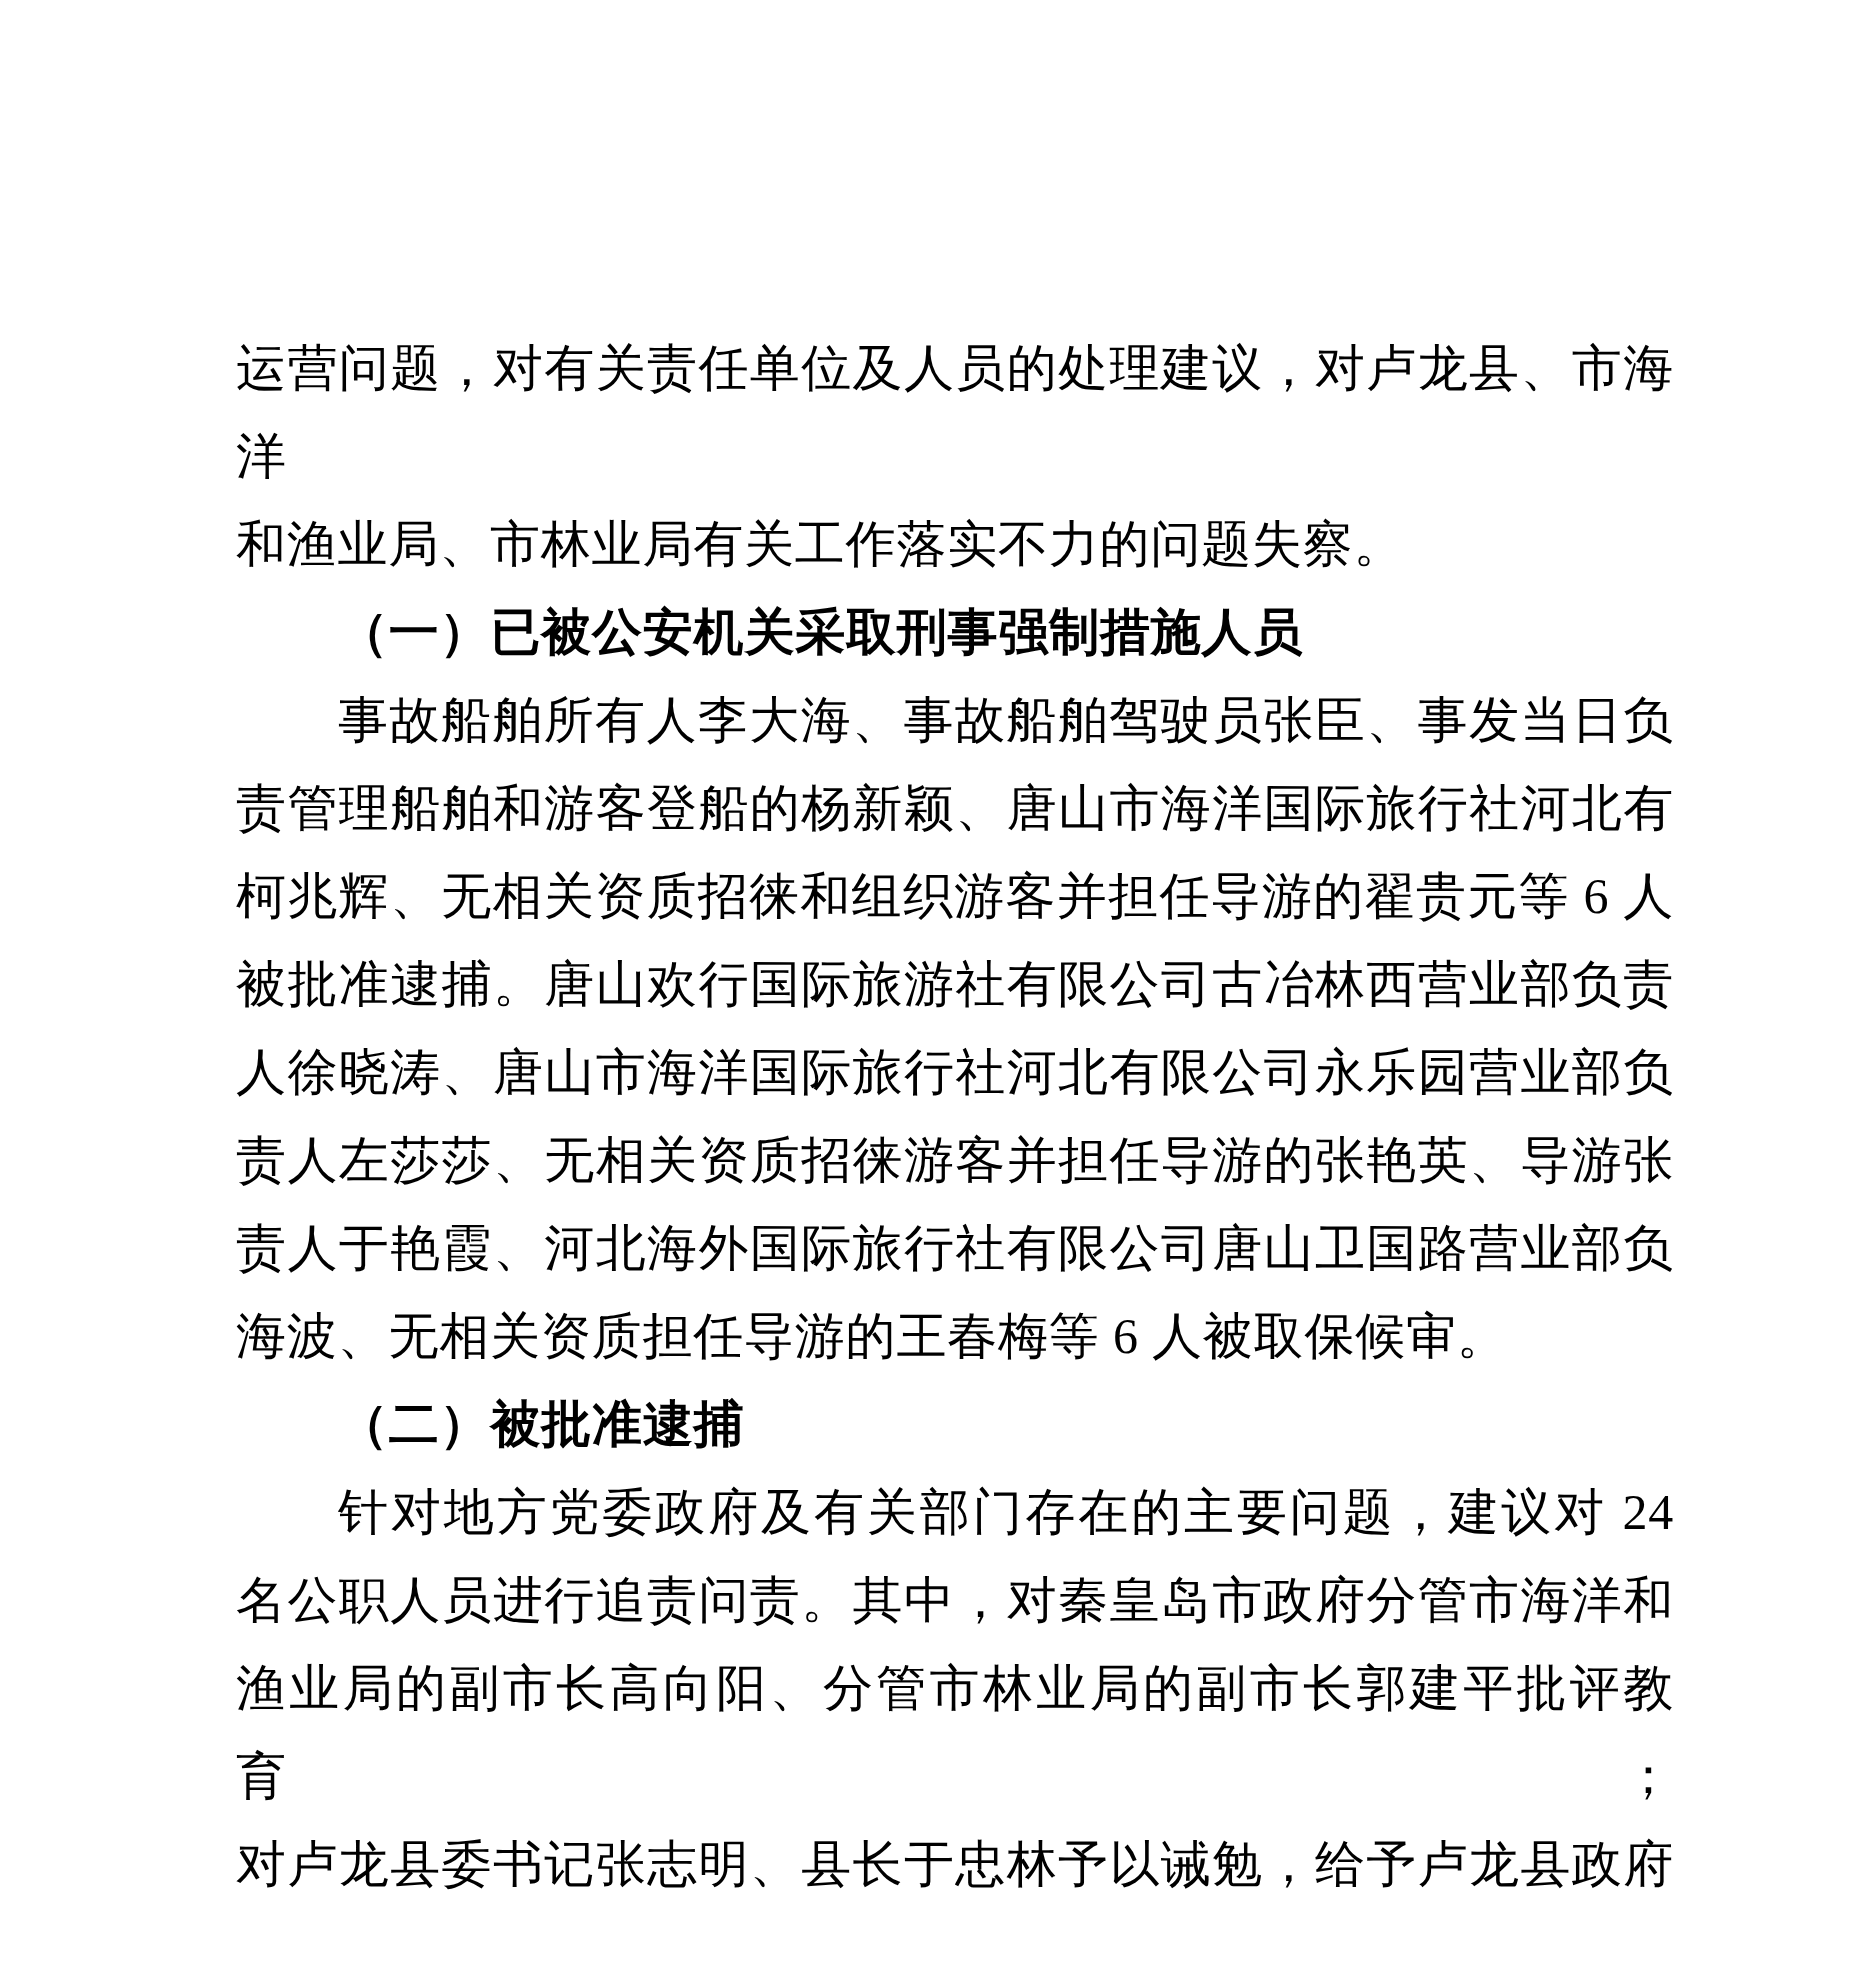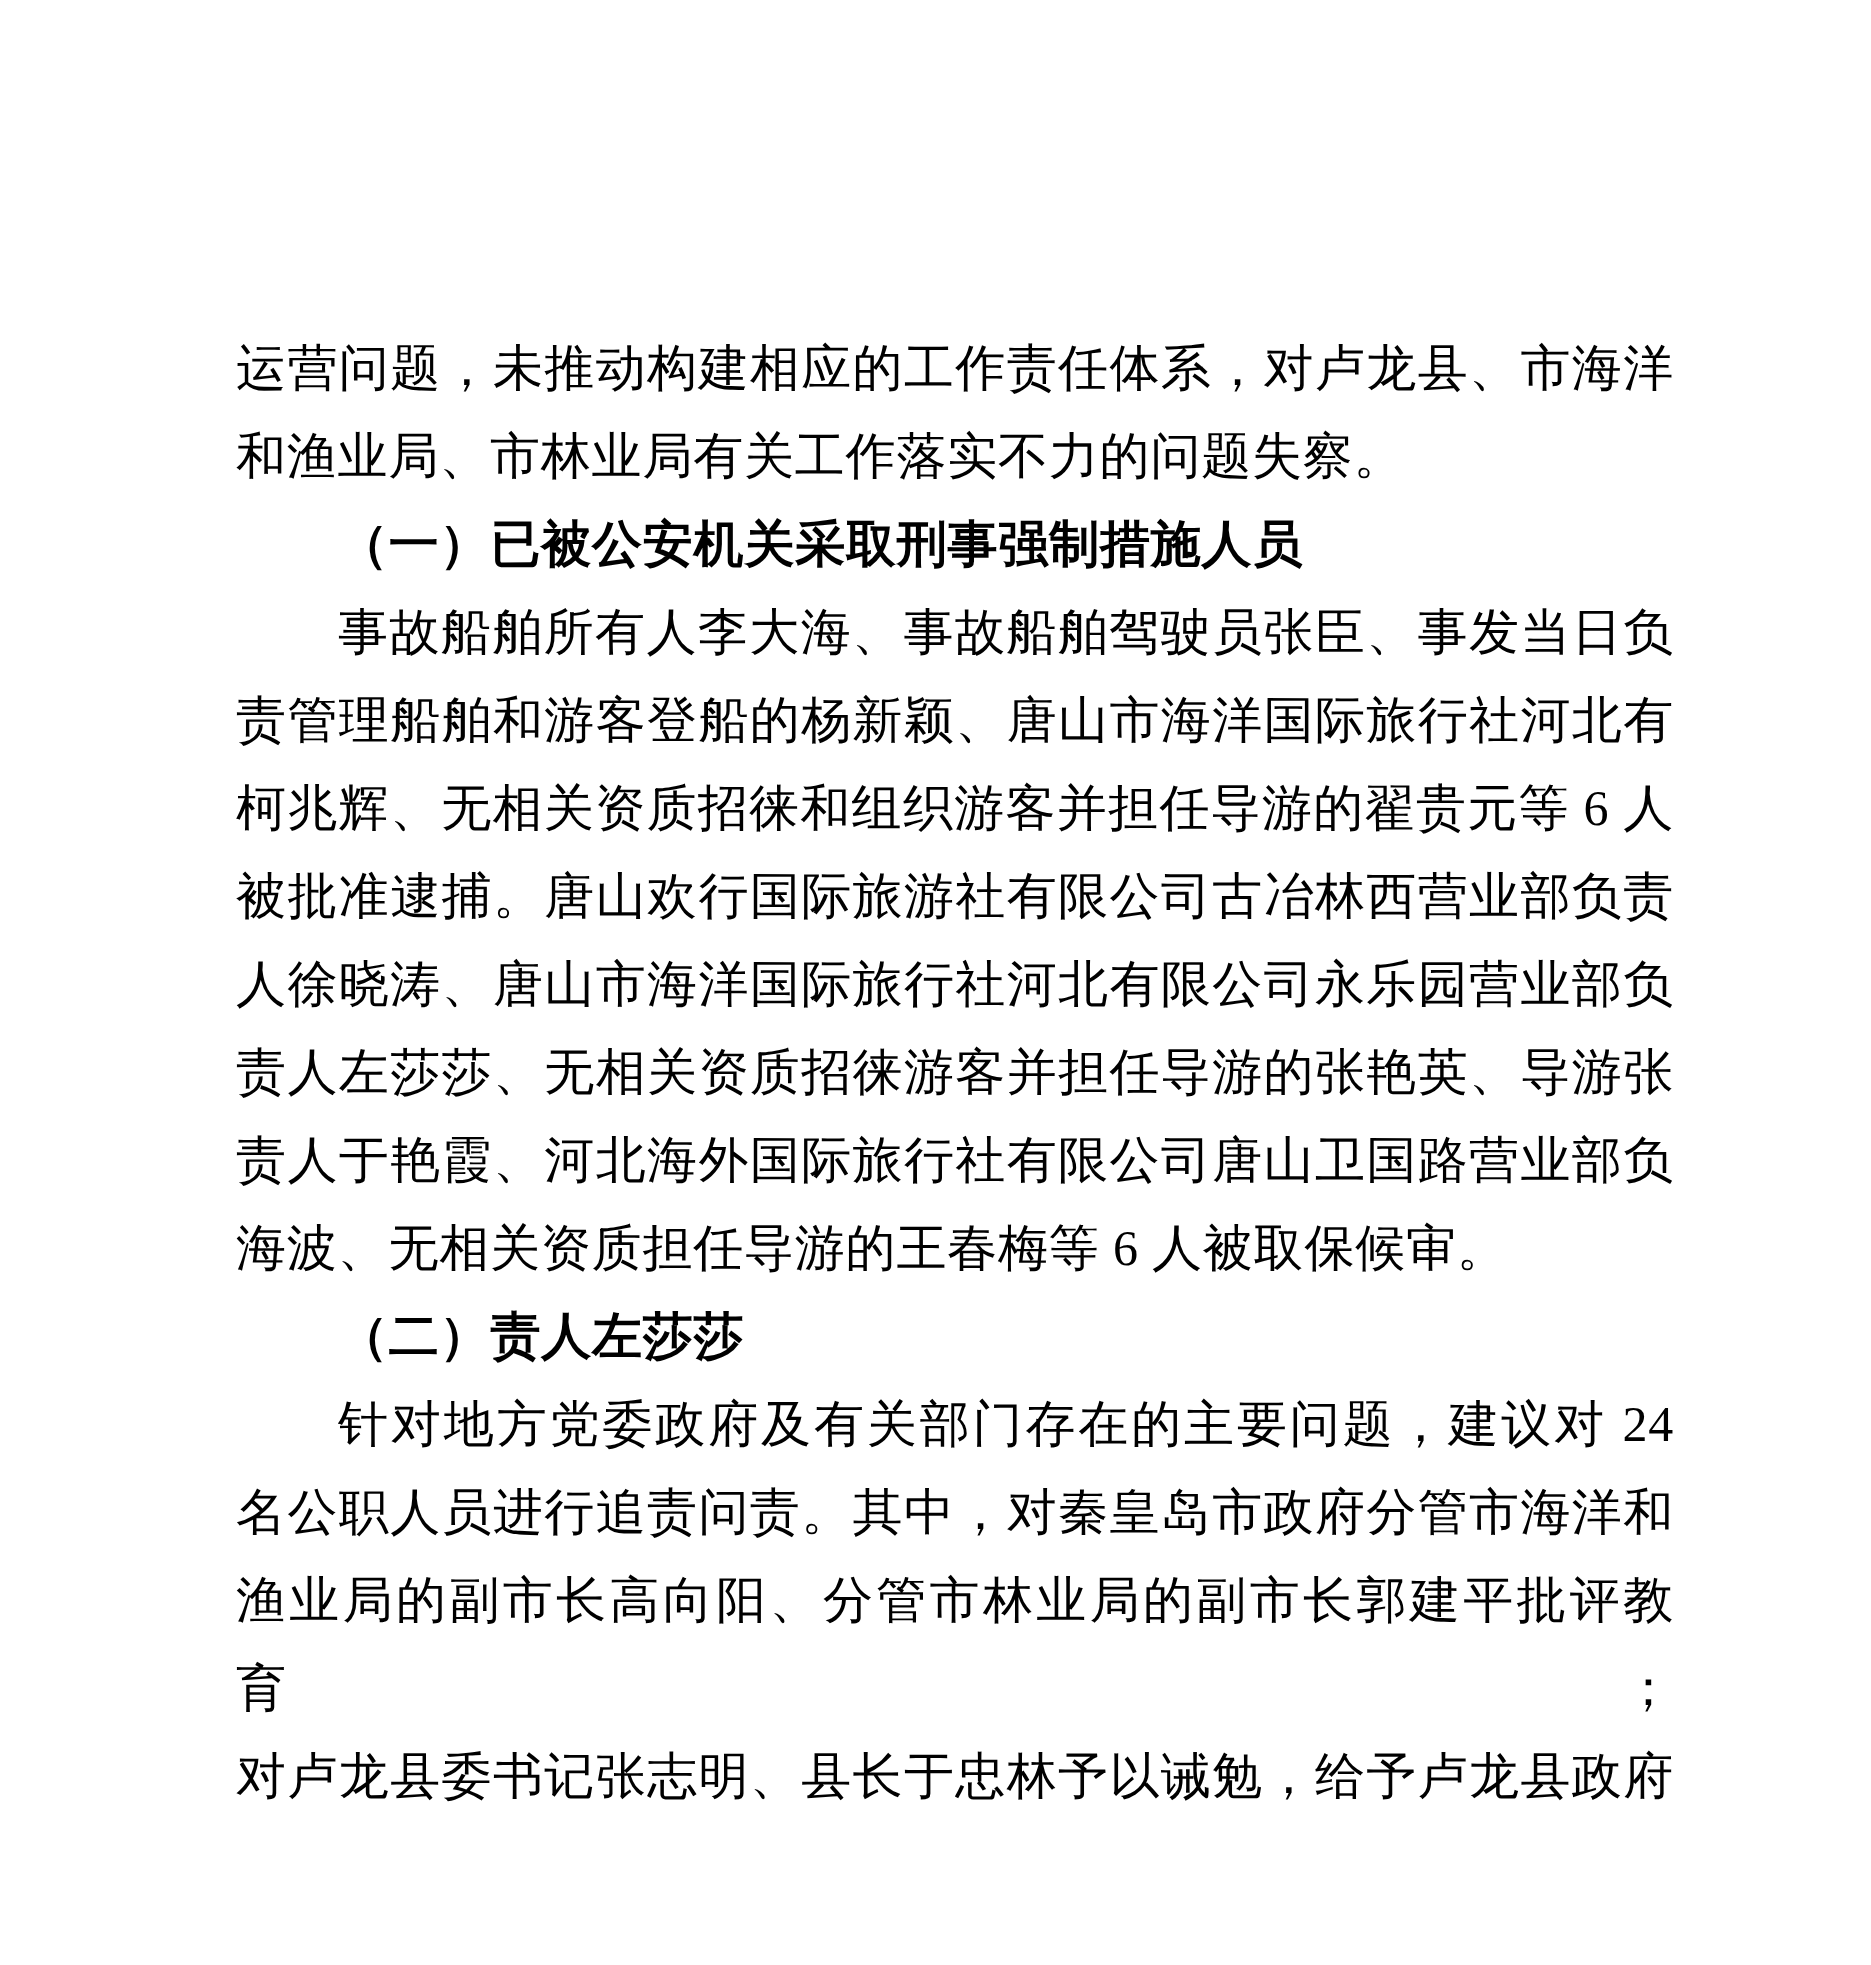--- a/index.html
+++ b/index.html
@@ -51,32 +51,32 @@
   
   .line.heading2 {
     font-weight: bold;
   }
 </style>
 </head>
 <body>
 
 <div class="page">
   <div class="text-block">
-      <div class="line justify">运营问题，未推动构建相应的工作责任体系，对卢龙县、市海洋</div>
+      <div class="line justify">运营问题，对有关责任单位及人员的处理建议，对卢龙县、市海洋</div>
       <div class="line left">和渔业局、市林业局有关工作落实不力的问题失察。</div>
       <div class="line heading2 indent left">（一）已被公安机关采取刑事强制措施人员</div>
       <div class="line indent justify">事故船舶所有人李大海、事故船舶驾驶员张臣、事发当日负</div>
       <div class="line justify">责管理船舶和游客登船的杨新颖、唐山市海洋国际旅行社河北有</div>
       <div class="line justify">柯兆辉、无相关资质招徕和组织游客并担任导游的翟贵元等 6 人</div>
       <div class="line justify">被批准逮捕。唐山欢行国际旅游社有限公司古冶林西营业部负责</div>
       <div class="line justify">人徐晓涛、唐山市海洋国际旅行社河北有限公司永乐园营业部负</div>
       <div class="line justify">责人左莎莎、无相关资质招徕游客并担任导游的张艳英、导游张</div>
       <div class="line justify">责人于艳霞、河北海外国际旅行社有限公司唐山卫国路营业部负</div>
       <div class="line left">海波、无相关资质担任导游的王春梅等 6 人被取保候审。</div>
-      <div class="line heading2 indent left">（二）责人左莎莎</div>
+      <div class="line heading2 indent left">（二）被批准逮捕</div>
       <div class="line indent justify">针对地方党委政府及有关部门存在的主要问题，建议对 24</div>
       <div class="line justify">名公职人员进行追责问责。其中，对秦皇岛市政府分管市海洋和</div>
       <div class="line justify">渔业局的副市长高向阳、分管市林业局的副市长郭建平批评教育；</div>
       <div class="line justify">对卢龙县委书记张志明、县长于忠林予以诫勉，给予卢龙县政府</div>
     </div>
 
 </div>
 
 
 </body></html>

